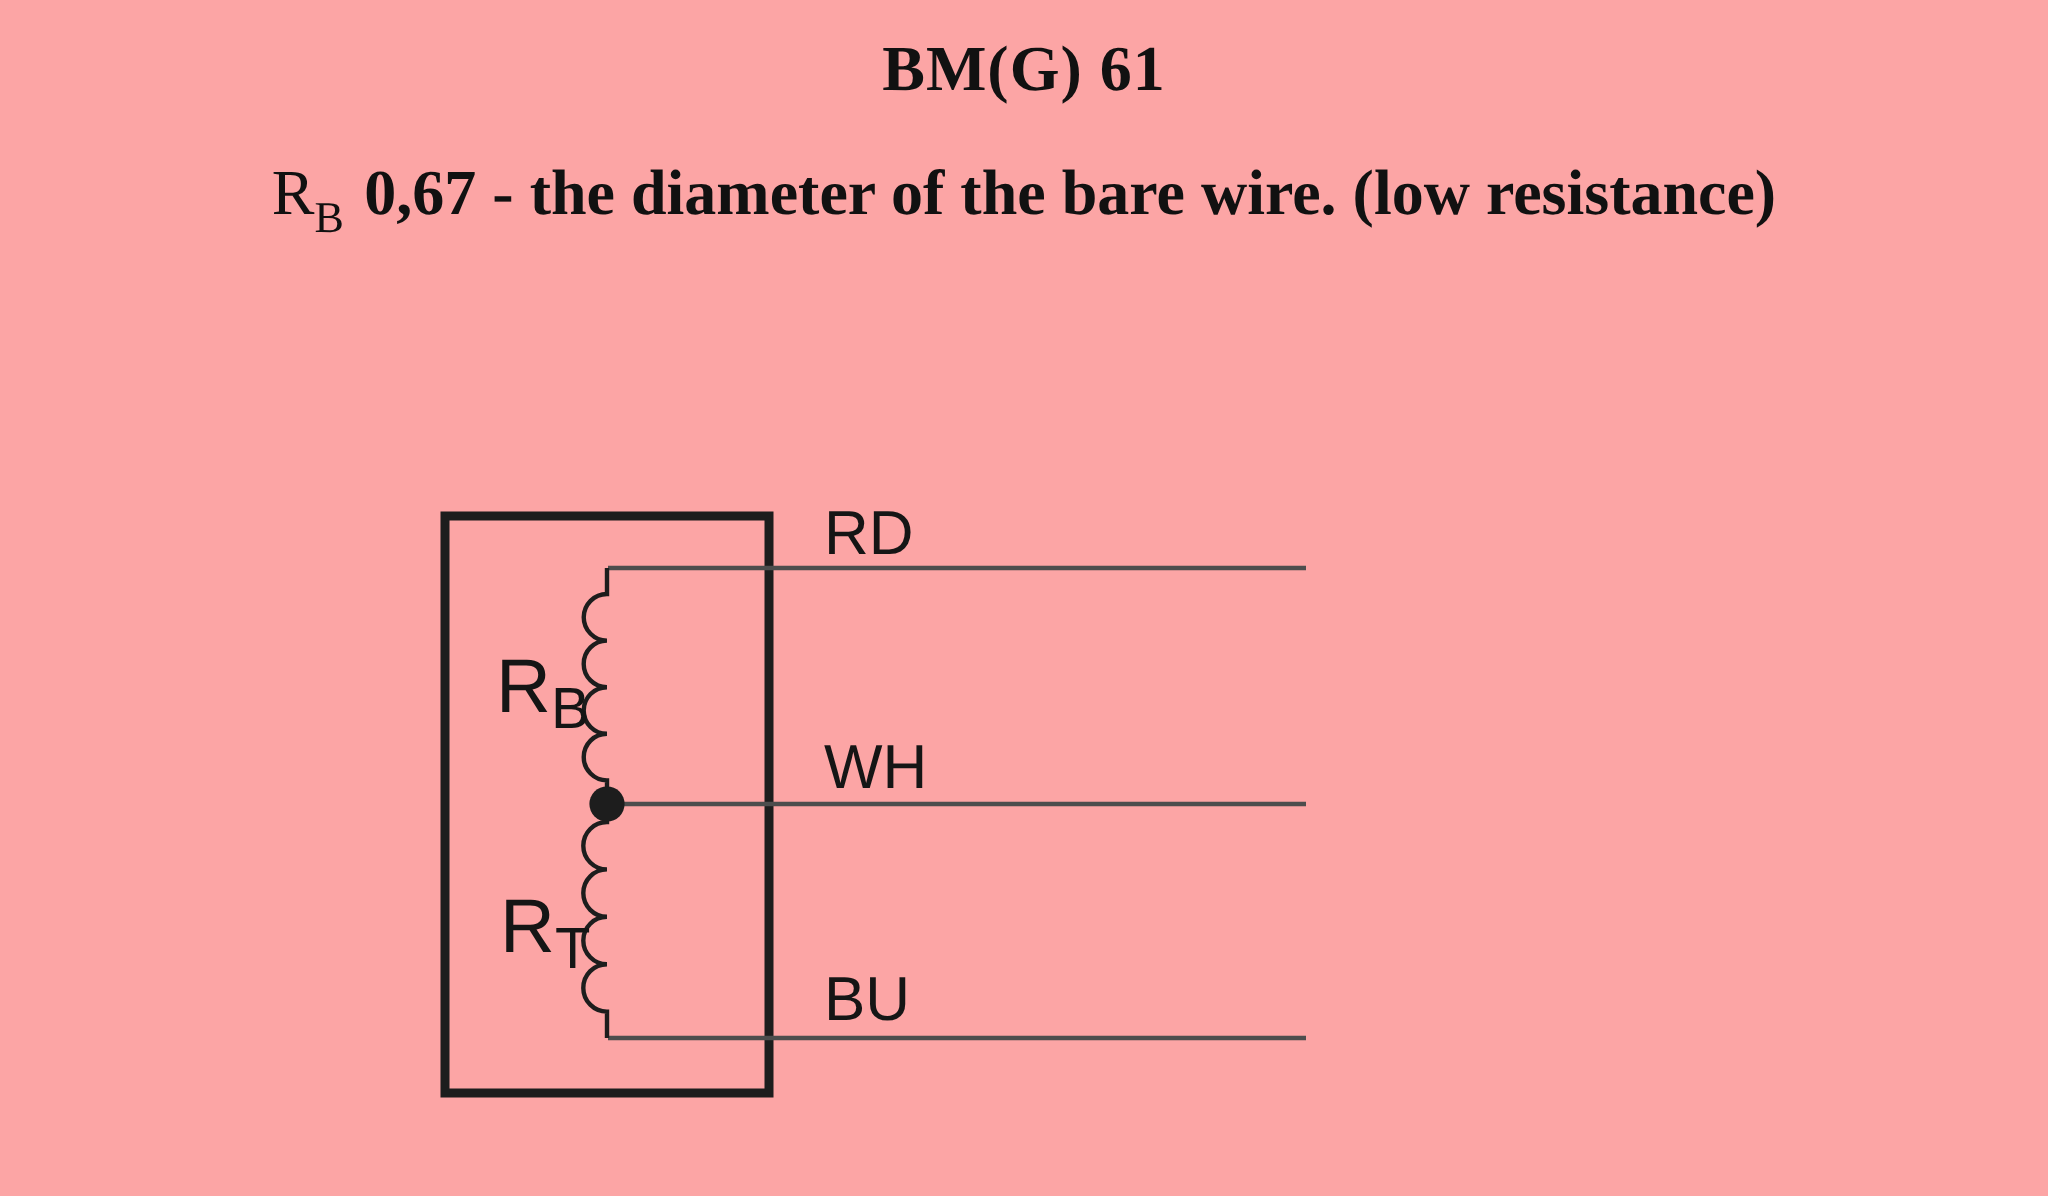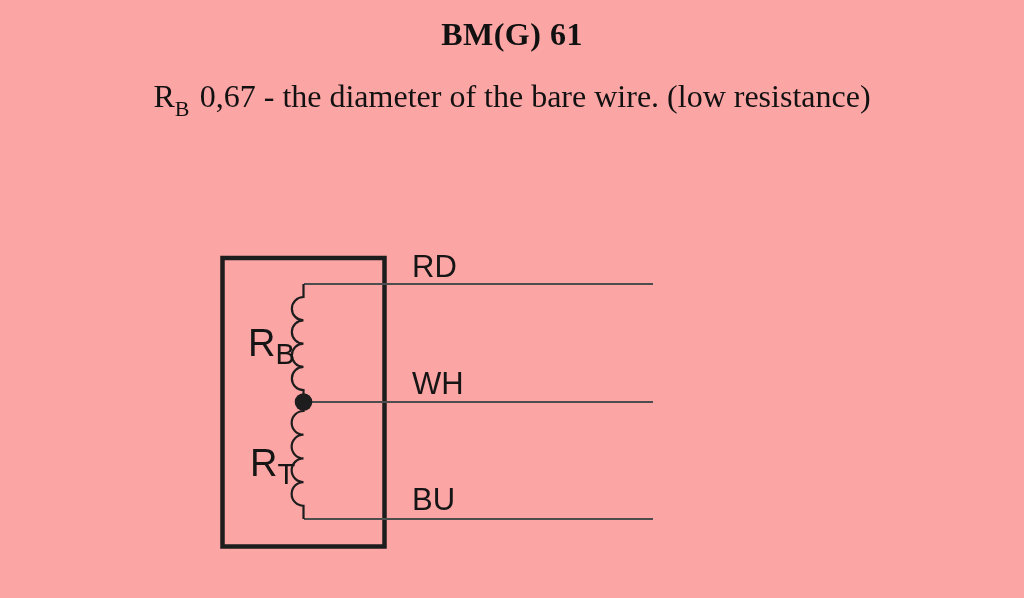--- a/index.html
+++ b/index.html
@@ -36,20 +36,21 @@
     white-space: nowrap;
   }
   .desc-line.first  { top: 78px; }
   .desc-line.second { top: 153px; }
   .desc-sub {
     font-size: 22px;
     vertical-align: -9px;
   }
   .desc-text {
     margin-left: 0.32em;
+    font-weight: bold;
   }
   .diagram-svg {
     position: absolute;
     top: 0;
     left: 0;
   }
   .svg-wire-label {
     font-family: "Liberation Sans", sans-serif;
     font-size: 31px;
     fill: #151515;

